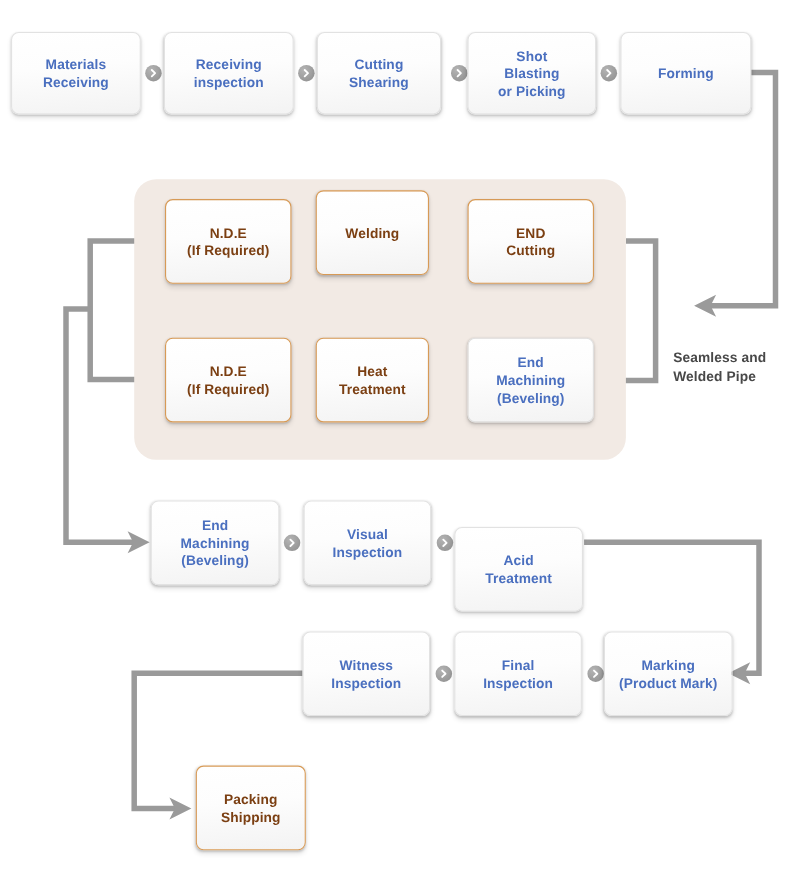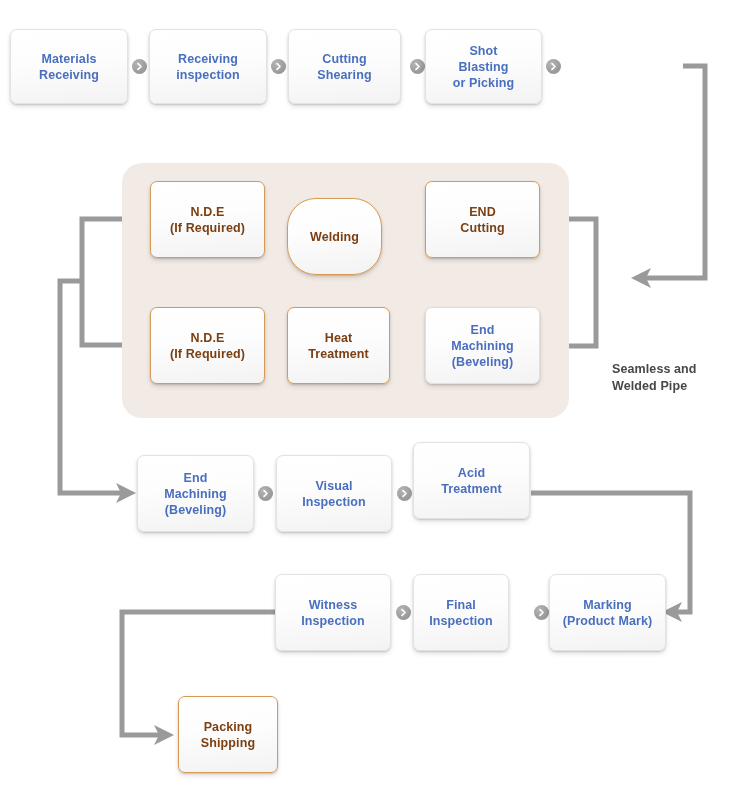--- a/index.html
+++ b/index.html
@@ -66,21 +66,20 @@
   .chev svg{display:block;}
 
   
   .caption{
     position:absolute;
     color:#484848;
     font-size:12.5px;font-weight:bold;
     line-height:1.35;
     letter-spacing:.1px;
     white-space:pre-line;
-    margin-top:44px;
   }
 </style>
 </head>
 <body>
 
 <div id="stage">
 
   <svg id="wires" viewBox="0 0 732 794" xmlns="http://www.w3.org/2000/svg">
     <g fill="none" stroke="#9a9a9a" stroke-width="5" stroke-linecap="butt" stroke-linejoin="miter">
 
@@ -141,25 +140,28 @@
 
   <div class="node blue" style="left:425px;top:29px;width:117px;height:75px;">
     <span class="lbl">Shot<br>Blasting<br>or Picking</span>
   </div>
   <div class="chev" style="left:546px;top:59px;">
     <svg width="9" height="9" viewBox="0 0 9 9">
         <path d="M3 1.6 L6 4.5 L3 7.4" fill="none" stroke="#ffffff" stroke-width="1.7" stroke-linecap="round" stroke-linejoin="round"></path>
       </svg>
   </div>
 
+  <div class="node blue" style="left:564px;top:29px;width:119px;height:75px;">
+    <span class="lbl">Forming</span>
+  </div>
 
   <div class="node brown" style="left:150px;top:181px;width:115px;height:77px;">
     <span class="lbl">N.D.E<br>(If Required)</span>
   </div>
-  <div class="node brown" style="left:287px;top:198px;width:95px;height:77px;border-radius:29px;">
+  <div class="node brown" style="left:287px;top:173px;width:103px;height:77px;">
     <span class="lbl">Welding</span>
   </div>
   <div class="node brown" style="left:425px;top:181px;width:115px;height:77px;">
     <span class="lbl">END<br>Cutting</span>
   </div>
 
   <div class="node brown" style="left:150px;top:307px;width:115px;height:77px;">
     <span class="lbl">N.D.E<br>(If Required)</span>
   </div>
   <div class="node brown" style="left:287px;top:307px;width:103px;height:77px;">
@@ -182,34 +184,34 @@
 
   <div class="node blue" style="left:276px;top:455px;width:116px;height:77px;">
     <span class="lbl">Visual<br>Inspection</span>
   </div>
   <div class="chev" style="left:397px;top:486px;">
     <svg width="9" height="9" viewBox="0 0 9 9">
         <path d="M3 1.6 L6 4.5 L3 7.4" fill="none" stroke="#ffffff" stroke-width="1.7" stroke-linecap="round" stroke-linejoin="round"></path>
       </svg>
   </div>
 
-  <div class="node blue" style="left:413px;top:442px;width:117px;height:77px;">
+  <div class="node blue" style="left:413px;top:479px;width:117px;height:77px;">
     <span class="lbl">Acid<br>Treatment</span>
   </div>
 
   <div class="node blue" style="left:275px;top:574px;width:116px;height:77px;align-items:center;">
     <span class="lbl">Witness<br>Inspection</span>
   </div>
   <div class="chev" style="left:396px;top:605px;">
     <svg width="9" height="9" viewBox="0 0 9 9">
         <path d="M3 1.6 L6 4.5 L3 7.4" fill="none" stroke="#ffffff" stroke-width="1.7" stroke-linecap="round" stroke-linejoin="round"></path>
       </svg>
   </div>
 
-  <div class="node blue" style="left:413px;top:574px;width:96px;height:77px;">
+  <div class="node blue" style="left:413px;top:574px;width:116px;height:77px;">
     <span class="lbl">Final<br>Inspection</span>
   </div>
   <div class="chev" style="left:534px;top:605px;">
     <svg width="9" height="9" viewBox="0 0 9 9">
         <path d="M3 1.6 L6 4.5 L3 7.4" fill="none" stroke="#ffffff" stroke-width="1.7" stroke-linecap="round" stroke-linejoin="round"></path>
       </svg>
   </div>
 
   <div class="node blue" style="left:549px;top:574px;width:117px;height:77px;">
     <span class="lbl">Marking<br>(Product Mark)</span>

